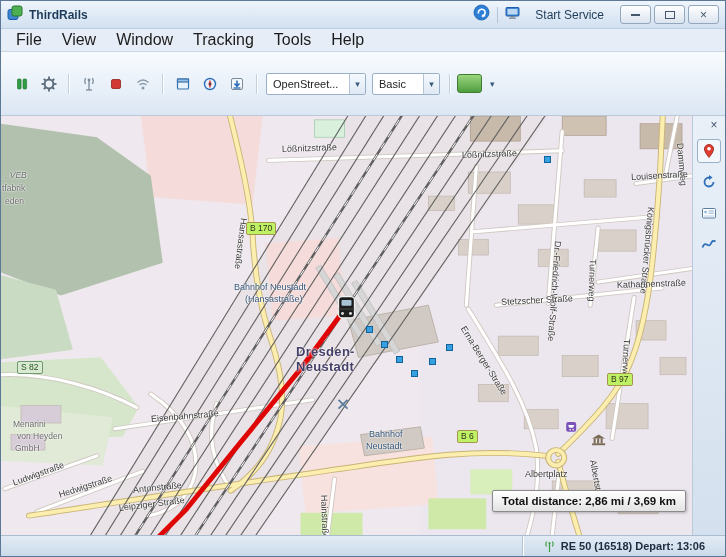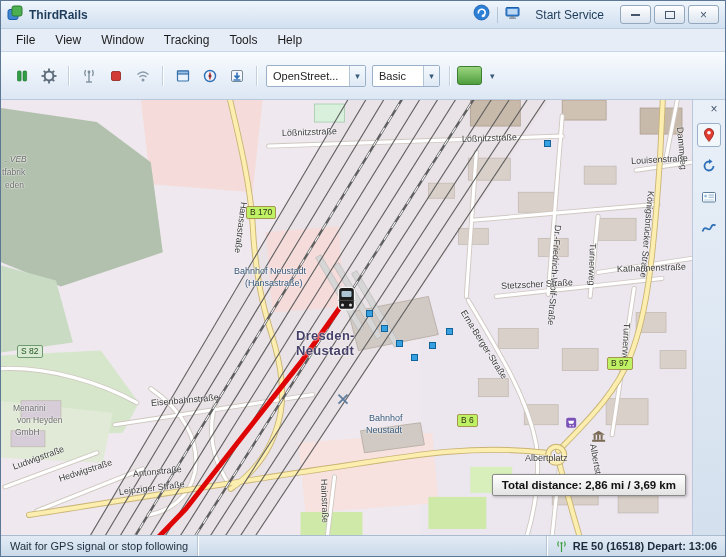--- a/index.html
+++ b/index.html
@@ -14,23 +14,23 @@
   .service{display:flex;align-items:center;gap:15px;font-size:12px;color:#1e3c5a;cursor:default;text-align:center;}
   .winbtns{display:flex;margin-left:6px;}
   .wbtn{width:29px;height:17px;margin-left:3px;border:1px solid #93a7bd;border-radius:3px;
     background:linear-gradient(#ffffff,#dbe4ef);display:flex;align-items:center;justify-content:center;
     color:#44566b;font-size:12px;line-height:1;}
   .wbtn .bar{width:9px;height:2px;background:#44566b;}
   .wbtn .box{width:8px;height:6px;border:1.6px solid #44566b;}
   
   .menubar{height:22px;flex:0 0 22px;display:flex;align-items:center;gap:2px;padding:0 6px;
     background:#e6edf7;border-bottom:1px solid #c8d6e6;}
-  .menu-item{font-size:12px;color:#1c1c1c;padding:3px 9px;border-radius:2px;}
-  
-  .toolbar{height:31px;flex:0 0 31px;display:flex;align-items:center;gap:2px;padding:8px 8px;
+  .menu-item{font-size:16px;color:#1c1c1c;padding:3px 9px;border-radius:2px;}
+  
+  .toolbar{height:31px;flex:0 0 31px;display:flex;align-items:center;gap:2px;padding:16px 8px;
     background:linear-gradient(#f8fbfe,#dce7f4);border-bottom:1px solid #b9c9db;}
   .tbtn{width:25px;height:23px;border:none;background:transparent;border-radius:3px;
     display:flex;align-items:center;justify-content:center;padding:0;}
   .tsep2{width:1px;height:20px;background:#c2d0e0;margin:0 5px;box-shadow:1px 0 0 #fff;}
   .combo{height:20px;background:#fff;border:1px solid #9ab0c8;border-radius:2px;display:flex;
     align-items:center;font-size:11px;color:#222;margin:0 2px;}
   .combo .cval{padding:0 4px 0 6px;flex:1;white-space:nowrap;overflow:hidden;}
   .combo .carr{width:15px;height:100%;display:flex;align-items:center;justify-content:center;
     background:linear-gradient(#f4f9fe,#dfe9f4);border-left:1px solid #b5c5d8;color:#3a5a7a;font-size:9px;}
   .combo.provider{width:98px;}
@@ -66,21 +66,21 @@
     align-items:flex-end;padding-left:5px;gap:3px;}
   .tab{height:19px;display:flex;align-items:center;gap:4px;padding:0 9px;font-size:11px;color:#223;
     border-radius:3px 3px 0 0;}
   .tab.active{border:1px solid #9ab0c8;border-bottom:none;background:linear-gradient(#fdfefe,#e8eff7);}
   .tab.inactive{background:transparent;}
   
   .statusbar{height:20px;flex:0 0 20px;background:linear-gradient(#e2ebf5,#cbdaea);border-top:1px solid #aabccf;
     display:flex;align-items:center;font-size:11px;color:#1c2c3c;}
   .status-left{height:100%;display:flex;align-items:center;padding:0 9px;border-right:1px solid #b5c5d6;
     box-shadow:1px 0 0 #fff;}
-  .status-right{margin-left:auto;height:100%;display:flex;align-items:center;gap:5px;padding:0 8px;
+  .status-right{margin-left:auto;height:100%;display:flex;align-items:center;gap:5px;padding:0 20px;
     border-left:1px solid #b5c5d6;box-shadow:inset 1px 0 0 #fff;font-weight:bold;}
 </style>
 </head>
 <body>
 
 <div class="window">
 
   <div class="titlebar">
     <span>
       <svg width="16" height="16">
@@ -465,21 +465,20 @@
       <button class="sbtn">
         <svg width="16" height="16" fill="none">
             <path d="M1.5 11.5 C4.5 3 7.5 13.5 10 7.5 C11.2 4.6 12.8 4.2 14.5 5.5" stroke="#2d6fb8" stroke-width="1.8"></path>
           </svg>
       </button>
     </div>
   </div>
 
 
   <div class="statusbar">
-    <div class="status-left">Wait for GPS signal or stop following</div>
     <div class="status-right">
       <svg width="13" height="13" fill="none" stroke="#3f9e3f" stroke-width="1.2">
           <line x1="6.5" y1="4" x2="6.5" y2="12"></line>
           <path d="M3.5 1.5 Q2 4 3.5 6.5"></path>
           <path d="M9.5 1.5 Q11 4 9.5 6.5"></path>
           <circle cx="6.5" cy="3.2" r="1.1" fill="#3f9e3f" stroke="none"></circle>
         </svg>
       <span>RE 50 (16518) Depart: 13:06</span>
     </div>
   </div>

